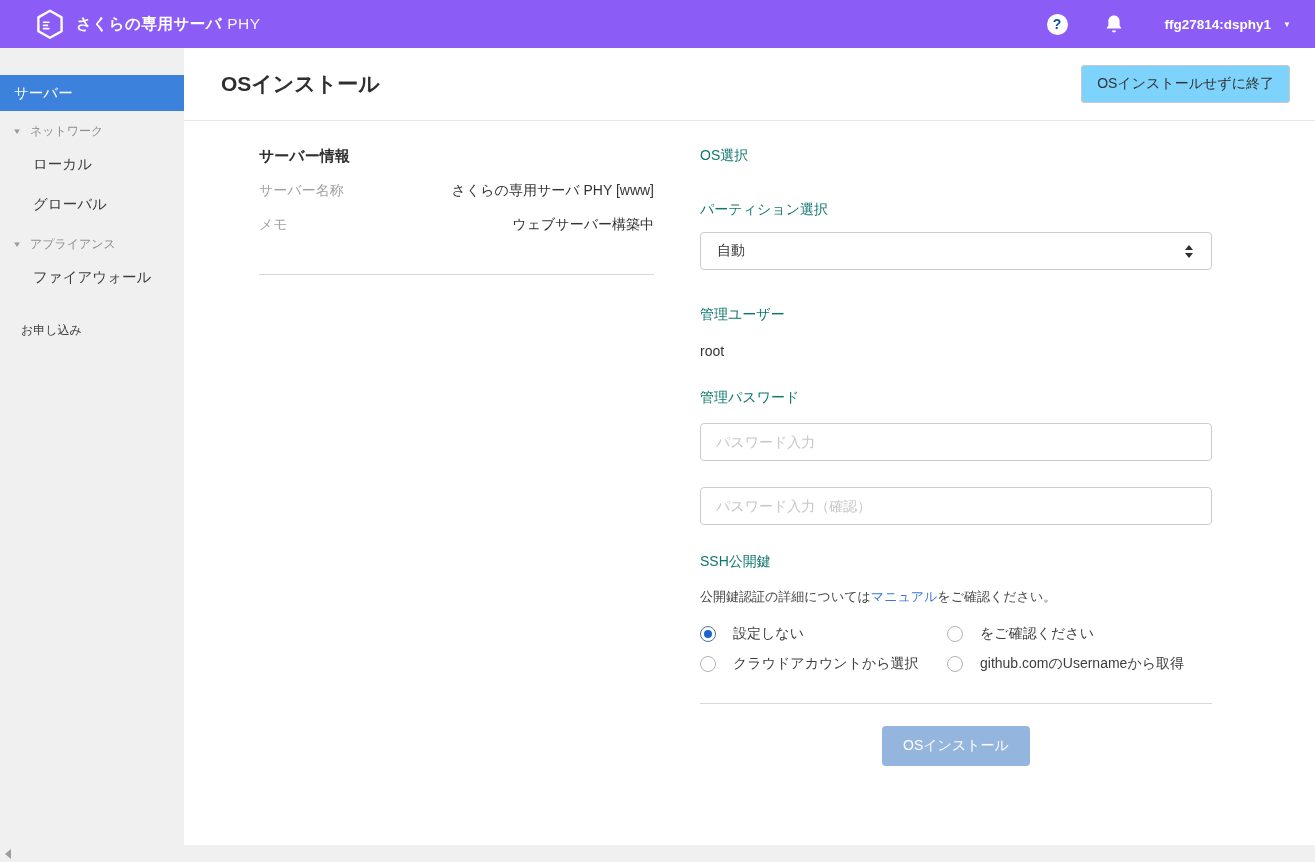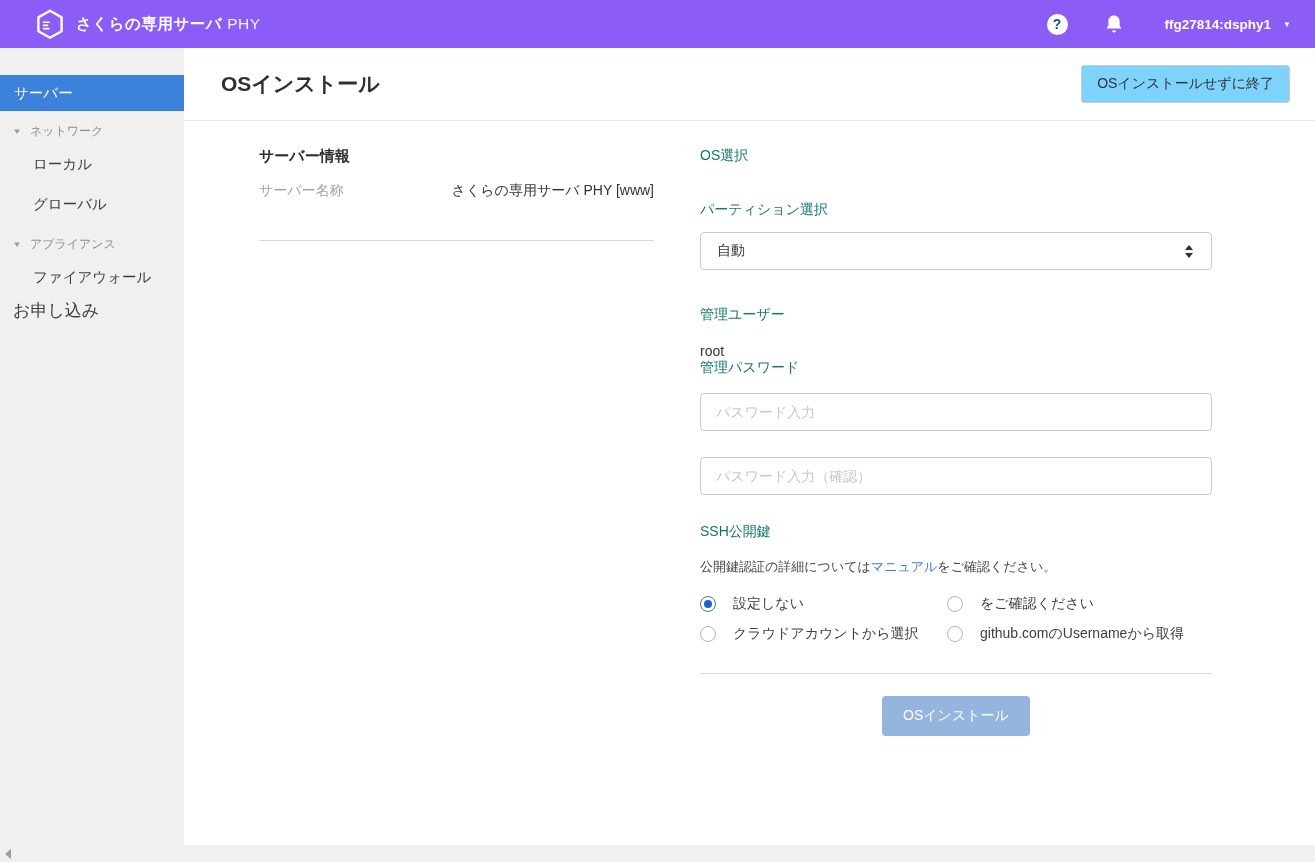--- a/index.html
+++ b/index.html
@@ -51,22 +51,22 @@
     margin-top: 7px; height: 26px;
     display: flex; align-items: center;
     padding-left: 13px; color: #8e8e8e; font-size: 12px; cursor: pointer;
   }
   .side-group .caret { font-size: 8px; color: #9a9a9a; margin-right: 9px; transform: scaleX(1.2); }
   .side-sub {
     height: 40px; display: flex; align-items: center;
     padding-left: 33px; font-size: 14.5px; color: #3d3d3d; cursor: pointer;
   }
   .side-top {
-    height: 40px; display: flex; align-items: flex-start;
-    padding-left: 13px; font-size: 17px; color: #3d3d3d; cursor: pointer;
+    height: 40px; display: flex; align-items: flex-end;
+    padding-left: 21px; font-size: 12px; color: #3d3d3d; cursor: pointer;
     margin-top: 2px;
   }
 
   
   .main { flex: 1 1 auto; background: #ffffff; display: flex; flex-direction: column; min-width: 0; }
   .page-header {
     height: 73px; flex: 0 0 73px;
     display: flex; align-items: center;
     padding: 0 25px 0 37px;
     border-bottom: 1px solid #e7e7e7;
@@ -222,41 +222,45 @@
     </div>
 
     <div class="content">
 
       <div class="info-col">
         <div class="info-heading">サーバー情報</div>
         <div class="info-row">
           <span class="info-label">サーバー名称</span>
           <span class="info-value">さくらの専用サーバ PHY [www]</span>
         </div>
+        <div class="info-row">
+          <span class="info-label">メモ</span>
+          <span class="info-value">ウェブサーバー構築中</span>
+        </div>
         <hr class="info-divider">
       </div>
 
       <div class="form-col">
 
         <div class="form-label">OS選択</div>
 
         <div class="form-label mt-section">パーティション選択</div>
         <div class="select-box">
           <span>自動</span>
           <span class="spacer"></span>
           <span class="spinner">
               <span class="up"></span>
               <span class="down"></span>
             </span>
         </div>
 
         <div class="form-label mt-section">管理ユーザー</div>
         <div class="static-value">root</div>
 
-        <div class="form-label" style="">管理パスワード</div>
+        <div class="form-label" style="margin-top:30px">管理パスワード</div>
         <input type="password" class="text-input" placeholder="パスワード入力" style="">
         <input type="password" class="text-input" placeholder="パスワード入力（確認）" style="">
 
         <div class="form-label" style="margin-top:28px">SSH公開鍵</div>
         <div class="ssh-note">
           <span>公開鍵認証の詳細については</span><a>マニュアル</a><span>をご確認ください。</span>
         </div>
 
         <div class="radio-grid">
           <div class="radio-option">

